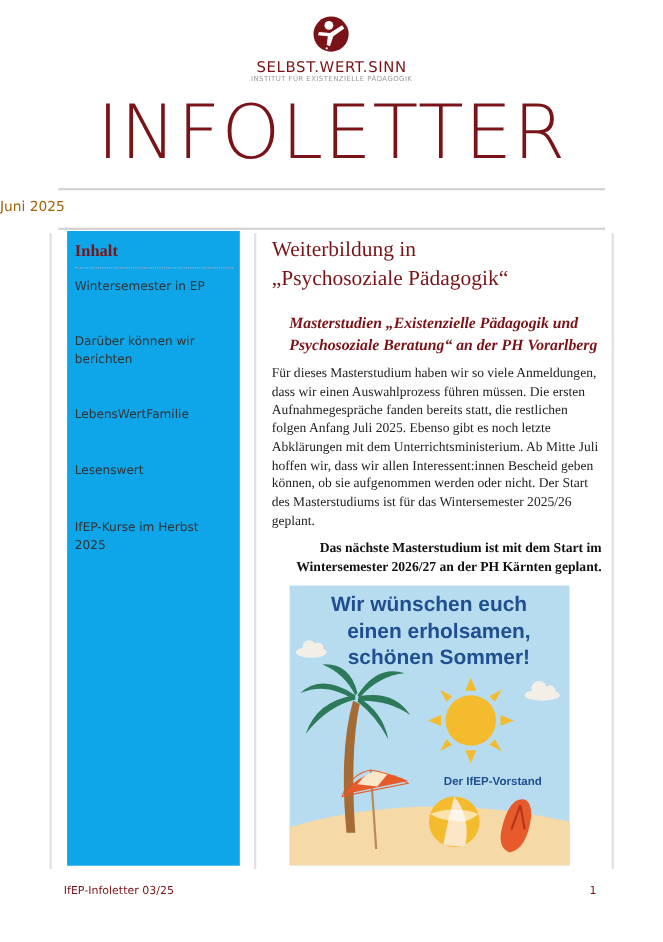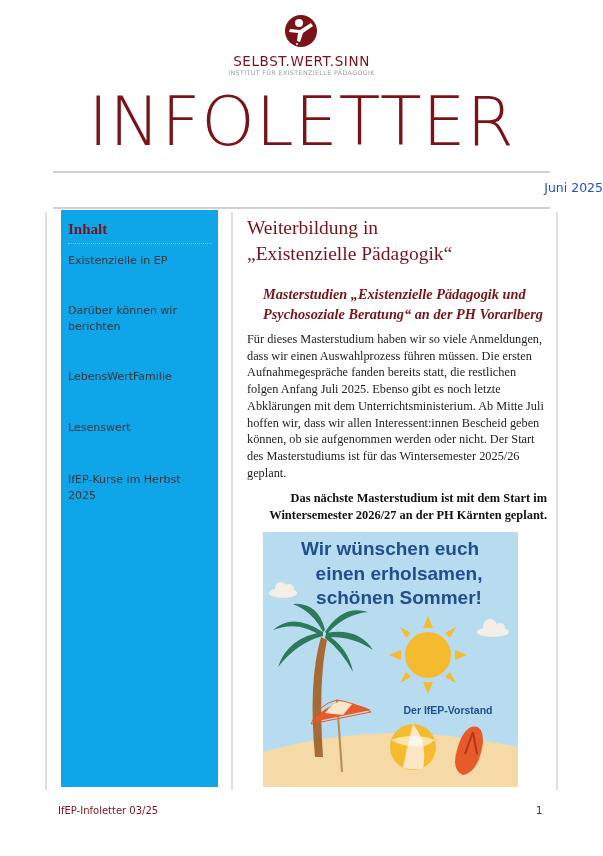--- a/index.html
+++ b/index.html
@@ -10,21 +10,21 @@
   .logo-mark { left: 284px; top: 14px; width: 34px; height: 34px; }
   .brand-name { left: 0; width: 603px; top: 53px; text-align: center; font-family: "DejaVu Sans", sans-serif; font-size: 13.5px; letter-spacing: 0.6px; color: #7a1318; }
   .brand-sub { left: 0; width: 603px; top: 69px; text-align: center; font-family: "DejaVu Sans", sans-serif; font-size: 6.3px; letter-spacing: 0.4px; color: #9a9a9a; }
 
   .title { left: 0; width: 603px; top: 82px; text-align: center; font-family: "DejaVu Sans", sans-serif; font-weight: 300; font-size: 68px; line-height: 80px; letter-spacing: 1px; color: #7a1318; }
 
   .hr { height: 2px; background: #d2d2d2; }
   .hr1 { left: 53px; top: 171px; width: 497px; }
   .hr2 { left: 53px; top: 207px; width: 497px; }
 
-  .date { left: 0; width: 603px; top: 180px; text-align: right; font-family: "DejaVu Sans", sans-serif; font-size: 12.5px; color: #1d4ed8; }
+  .date { left: 0; width: 603px; top: 180px; text-align: left; font-family: "DejaVu Sans", sans-serif; font-size: 12.5px; color: #a16207; }
 
   .vline { width: 2px; background: #e0e0e0; }
   .vl-left { left: 45px; top: 212px; height: 578px; }
   .vl-mid { left: 231px; top: 212px; height: 578px; }
   .vl-right { left: 556px; top: 212px; height: 578px; }
 
   
   .sidebar { left: 61px; top: 210px; width: 157px; height: 577px; background: #0ea5e9; }
   .toc-head { position: absolute; left: 7px; top: 11px; font-family: "Liberation Serif", serif; font-weight: bold; font-size: 15px; color: #7a1318; }
   .toc-dots { position: absolute; left: 7px; right: 6px; top: 33px; border-top: 1.5px dotted #a9b4c8; }
@@ -65,31 +65,31 @@
 <div class="abs date">Juni 2025</div>
 <div class="abs hr hr2"></div>
 
 <div class="abs vline vl-left"></div>
 <div class="abs vline vl-mid"></div>
 <div class="abs vline vl-right"></div>
 
 <div class="abs sidebar">
   <div class="toc-head">Inhalt</div>
   <div class="toc-dots"></div>
-  <div class="toc-item" style="top:43px;">Existenzielle in EP</div>
+  <div class="toc-item" style="top:43px;">Wintersemester in EP</div>
   <div class="toc-item" style="top:93px;">Darüber können wir berichten</div>
   <div class="toc-item" style="top:159px;">LebensWertFamilie</div>
   <div class="toc-item" style="top:210px;">Lesenswert</div>
   <div class="toc-item" style="top:262px;">IfEP-Kurse im Herbst 2025</div>
 </div>
 
 <div class="abs content">
   <h1 class="h1">
     <span>Weiterbildung in</span><br>
-    <span>„Existenzielle Pädagogik“</span>
+    <span>„Psychosoziale Pädagogik“</span>
   </h1>
   <h2 class="h2">Masterstudien „Existenzielle Pädagogik und Psychosoziale Beratung“ an der PH Vorarlberg</h2>
   <p class="body">Für dieses Masterstudium haben wir so viele Anmeldungen, dass wir einen Auswahlprozess führen müssen. Die ersten Aufnahmegespräche fanden bereits statt, die restlichen folgen Anfang Juli 2025. Ebenso gibt es noch letzte Abklärungen mit dem Unterrichtsministerium. Ab Mitte Juli hoffen wir, dass wir allen Interessent:innen Bescheid geben können, ob sie aufgenommen werden oder nicht. Der Start des Masterstudiums ist für das Wintersemester 2025/26 geplant.</p>
   <p class="bold-p">Das nächste Masterstudium ist mit dem Start im Wintersemester 2026/27 an der PH Kärnten geplant.</p>
 </div>
 
 <div class="abs summer">
   <svg width="255" height="255" viewBox="0 0 255 255">
     <rect x="0" y="0" width="255" height="255" fill="#b8dcef"></rect>
 

